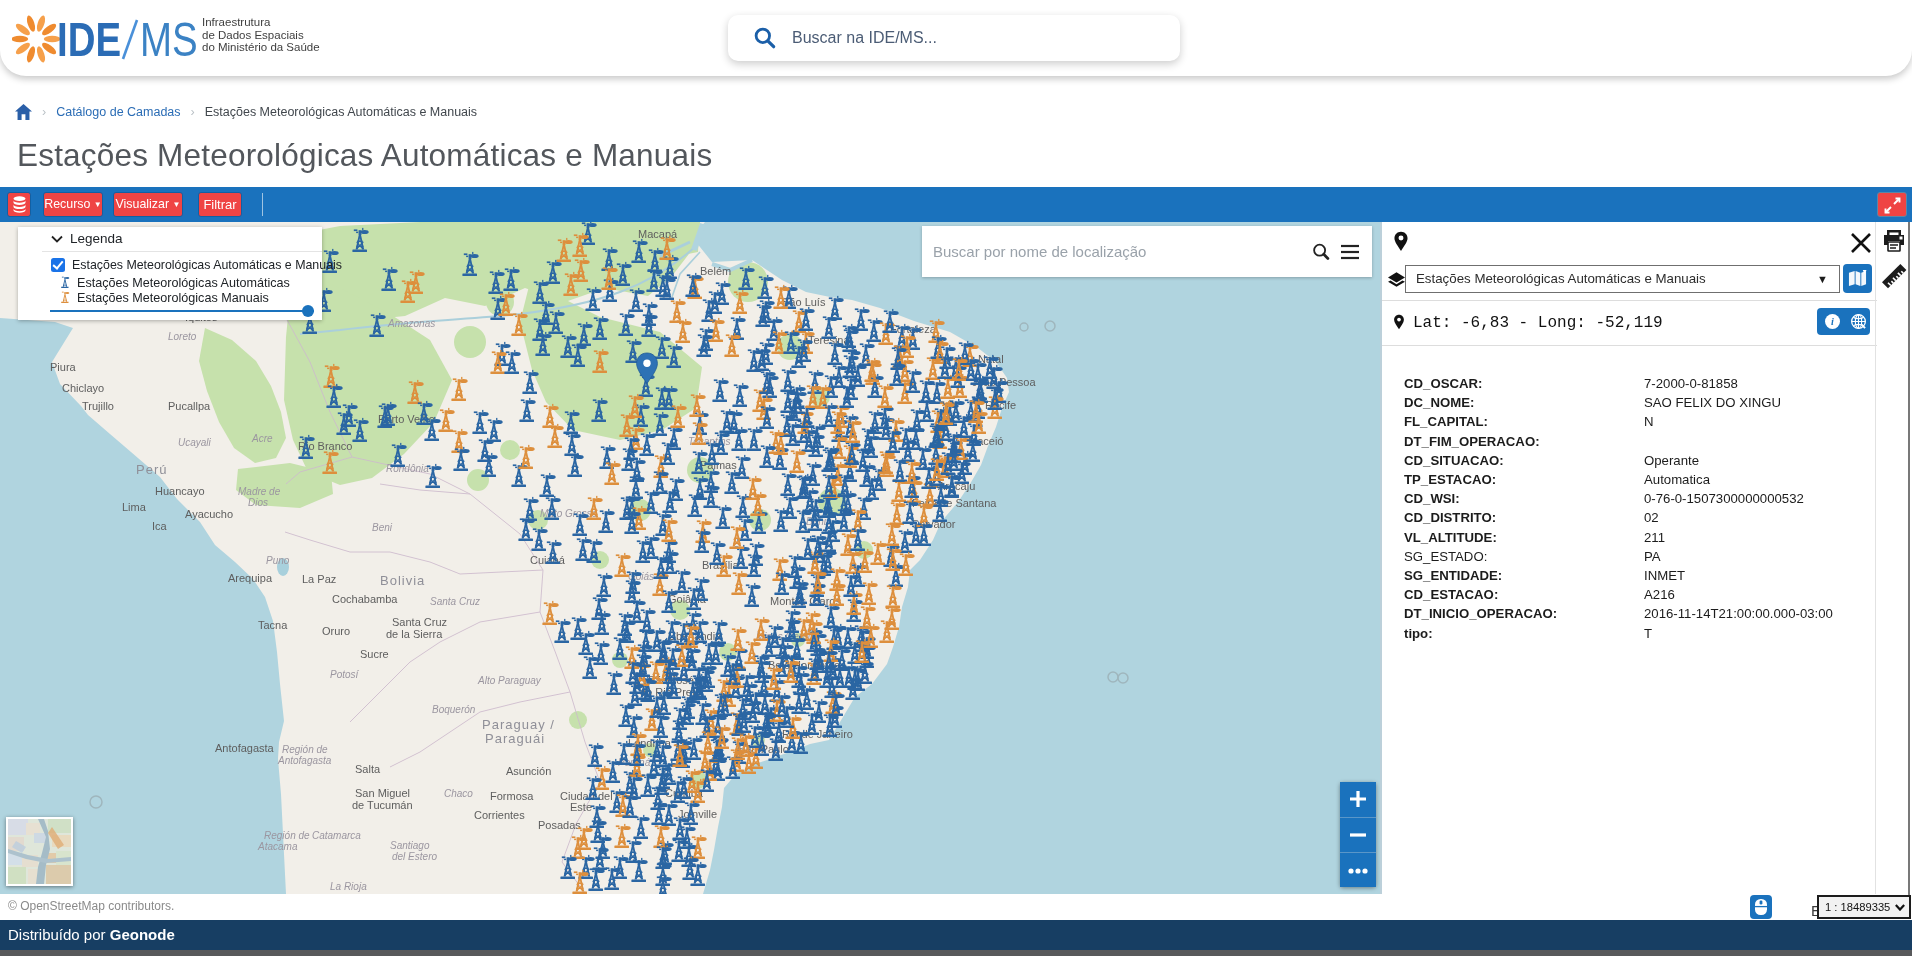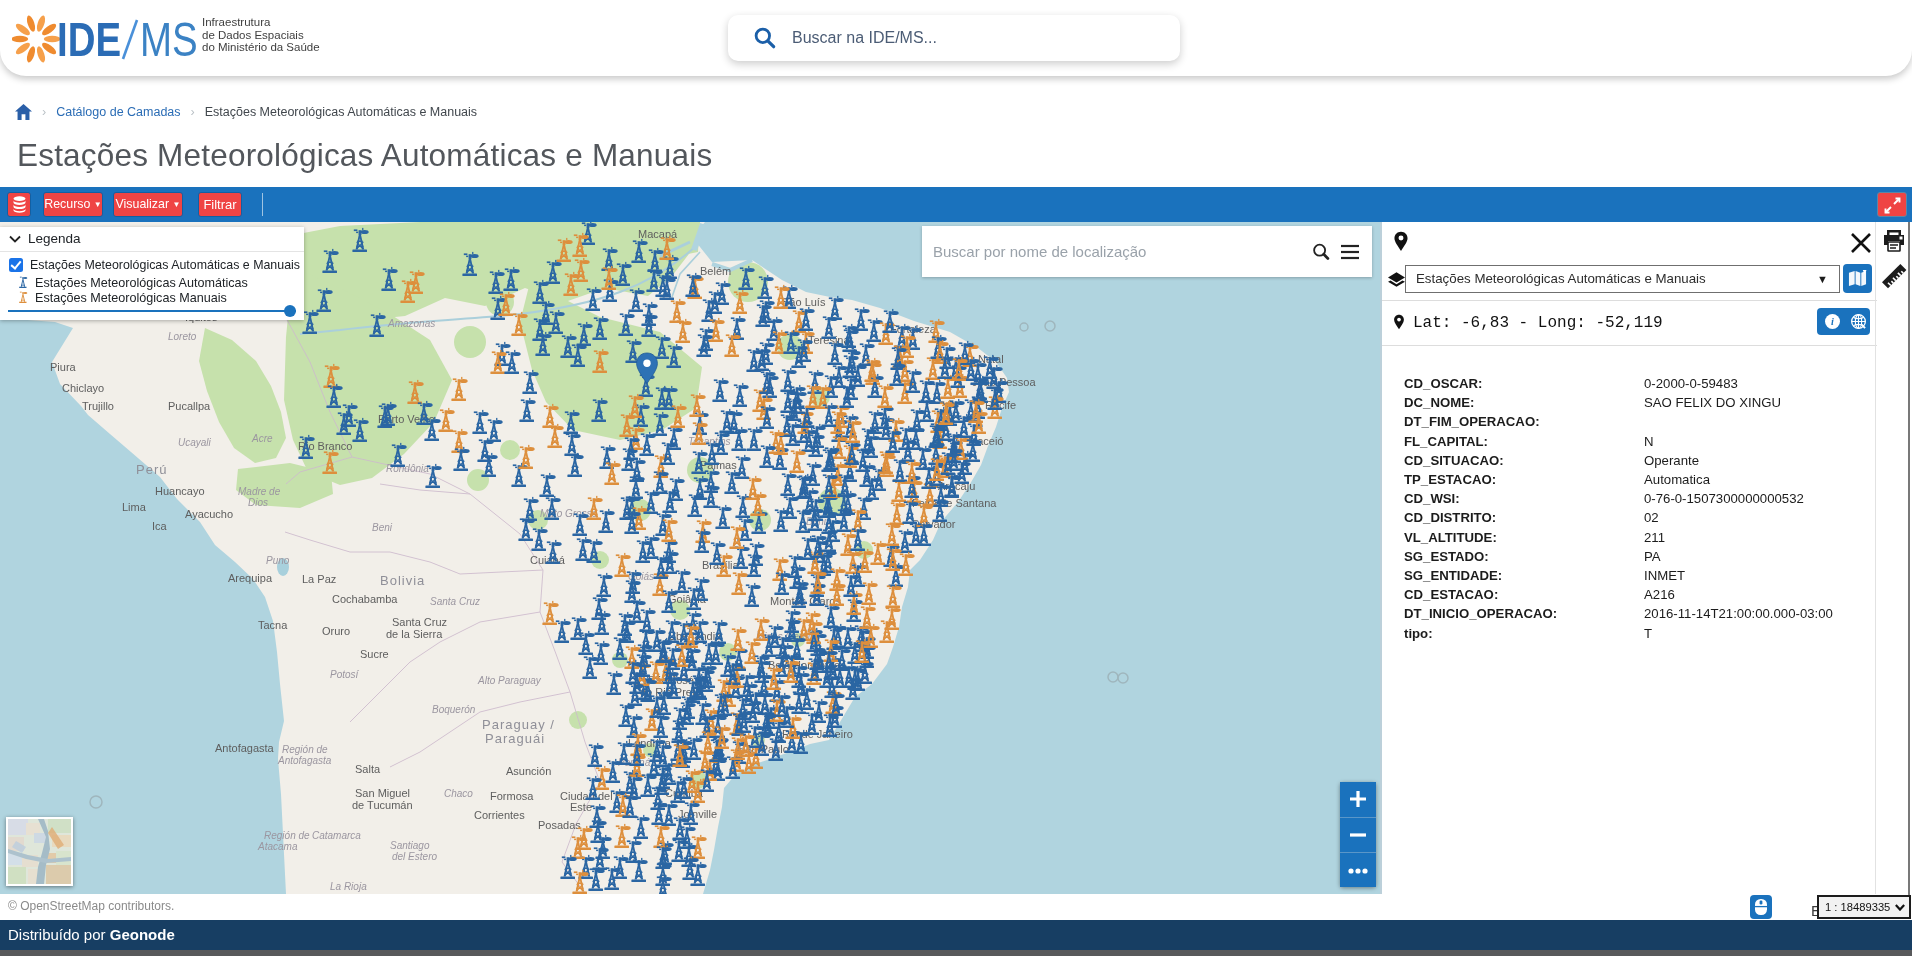--- a/index.html
+++ b/index.html
@@ -31,22 +31,22 @@
 #tbar { position:absolute; left:0; top:187px; width:1912px; height:35px; background:#1a72bd; }
 .tbtn { position:absolute; top:5px; height:25px; border:1px solid #1260a3; border-radius:3px;
   color:#fff; font-size:13px; line-height:23px; text-align:center; background:#ef4444; }
 #tsep { position:absolute; left:262px; top:6px; width:1px; height:23px; background:#9fc4e2; }
 
 
 #map { position:absolute; left:0; top:222px; width:1380px; height:672px; overflow:hidden; background:#b0d4df; }
 #map svg.base { position:absolute; left:0; top:0; }
 
 
-#legend { position:absolute; left:0; top:5px; width:304px; height:93px; background:#fff;
-  box-shadow:0 1px 4px rgba(0,0,0,.3); font-size:13px; color:#202428; z-index:5; white-space:nowrap; }
+#legend { position:absolute; left:18px; top:5px; width:304px; height:93px; background:#fff;
+  box-shadow:0 1px 4px rgba(0,0,0,.3); font-size:13px; color:#202428; z-index:5; white-space:nowrap;padding-left:24px; }
 #legend .hd { height:25px; line-height:24px; padding-left:9px; font-size:13.5px; border-bottom:1px solid #e4e4e4; }
 #legend .row1 { display:flex; align-items:center; padding:6px 4px 1px 9px; font-size:12.4px; }
 #legend .sub { margin:2px 0 0 18px; font-size:12.6px; line-height:12px; height:13px; }
 #lslider { position:relative; margin:6px 8px 0 8px; height:12px; }
 #lslider .ln { position:absolute; left:0; right:0; top:1px; height:2px; background:#1a72bd; }
 #lslider .dt { position:absolute; right:0px; top:-4px; width:12px; height:12px; border-radius:50%; background:#1a72bd; }
 
 
 #msearch { position:absolute; left:922px; top:4px; width:450px; height:51px; background:#fff;
   box-shadow:0 1px 3px rgba(0,0,0,.25); display:flex; align-items:center; z-index:5; }
@@ -1071,33 +1071,33 @@
           <path d="M8 0.7 V15.3 M0.7 8 H15.3 M2.5 3.5 C5 5.5 11 5.5 13.5 3.5 M2.5 12.5 C5 10.5 11 10.5 13.5 12.5" stroke="#fff" stroke-width="1.2" fill="none"></path>
           <ellipse cx="8" cy="8" rx="3.4" ry="7.3" fill="none" stroke="#fff" stroke-width="1.2"></ellipse>
           <path d="M11.5 11.5 L15 15" stroke="#fff" stroke-width="2"></path>
         </svg>
 </div>
 <div class="hr" style="top:123px"></div>
 <table style="position:absolute;left:22px;top:152px;border-collapse:collapse;font-size:13.2px;color:#1c1c1c;">
 <tbody>
           <tr style="height:19.2px">
             <td style="font-weight:bold;width:240px;padding:0">CD_OSCAR:</td>
-            <td style="padding:0">0-2000-0-59483</td>
+            <td style="padding:0">7-2000-0-81858</td>
           </tr>
 <tr style="height:19.2px">
             <td style="font-weight:bold;width:240px;padding:0">DC_NOME:</td>
             <td style="padding:0">SAO FELIX DO XINGU</td>
           </tr>
 <tr style="height:19.2px">
+            <td style="font-weight:bold;width:240px;padding:0">FL_CAPITAL:</td>
+            <td style="padding:0">N</td>
+          </tr>
+<tr style="height:19.2px">
             <td style="font-weight:bold;width:240px;padding:0">DT_FIM_OPERACAO:</td>
             <td style="padding:0"></td>
-          </tr>
-<tr style="height:19.2px">
-            <td style="font-weight:bold;width:240px;padding:0">FL_CAPITAL:</td>
-            <td style="padding:0">N</td>
           </tr>
 <tr style="height:19.2px">
             <td style="font-weight:bold;width:240px;padding:0">CD_SITUACAO:</td>
             <td style="padding:0">Operante</td>
           </tr>
 <tr style="height:19.2px">
             <td style="font-weight:bold;width:240px;padding:0">TP_ESTACAO:</td>
             <td style="padding:0">Automatica</td>
           </tr>
 <tr style="height:19.2px">
@@ -1106,21 +1106,21 @@
           </tr>
 <tr style="height:19.2px">
             <td style="font-weight:bold;width:240px;padding:0">CD_DISTRITO:</td>
             <td style="padding:0">02</td>
           </tr>
 <tr style="height:19.2px">
             <td style="font-weight:bold;width:240px;padding:0">VL_ALTITUDE:</td>
             <td style="padding:0">211</td>
           </tr>
 <tr style="height:19.2px">
-            <td style="font-weight:bold;width:240px;padding:0">SG_ESTADO:</td>
+            <td style="font-weight:normal;width:240px;padding:0">SG_ESTADO:</td>
             <td style="padding:0">PA</td>
           </tr>
 <tr style="height:19.2px">
             <td style="font-weight:bold;width:240px;padding:0">SG_ENTIDADE:</td>
             <td style="padding:0">INMET</td>
           </tr>
 <tr style="height:19.2px">
             <td style="font-weight:bold;width:240px;padding:0">CD_ESTACAO:</td>
             <td style="padding:0">A216</td>
           </tr>

